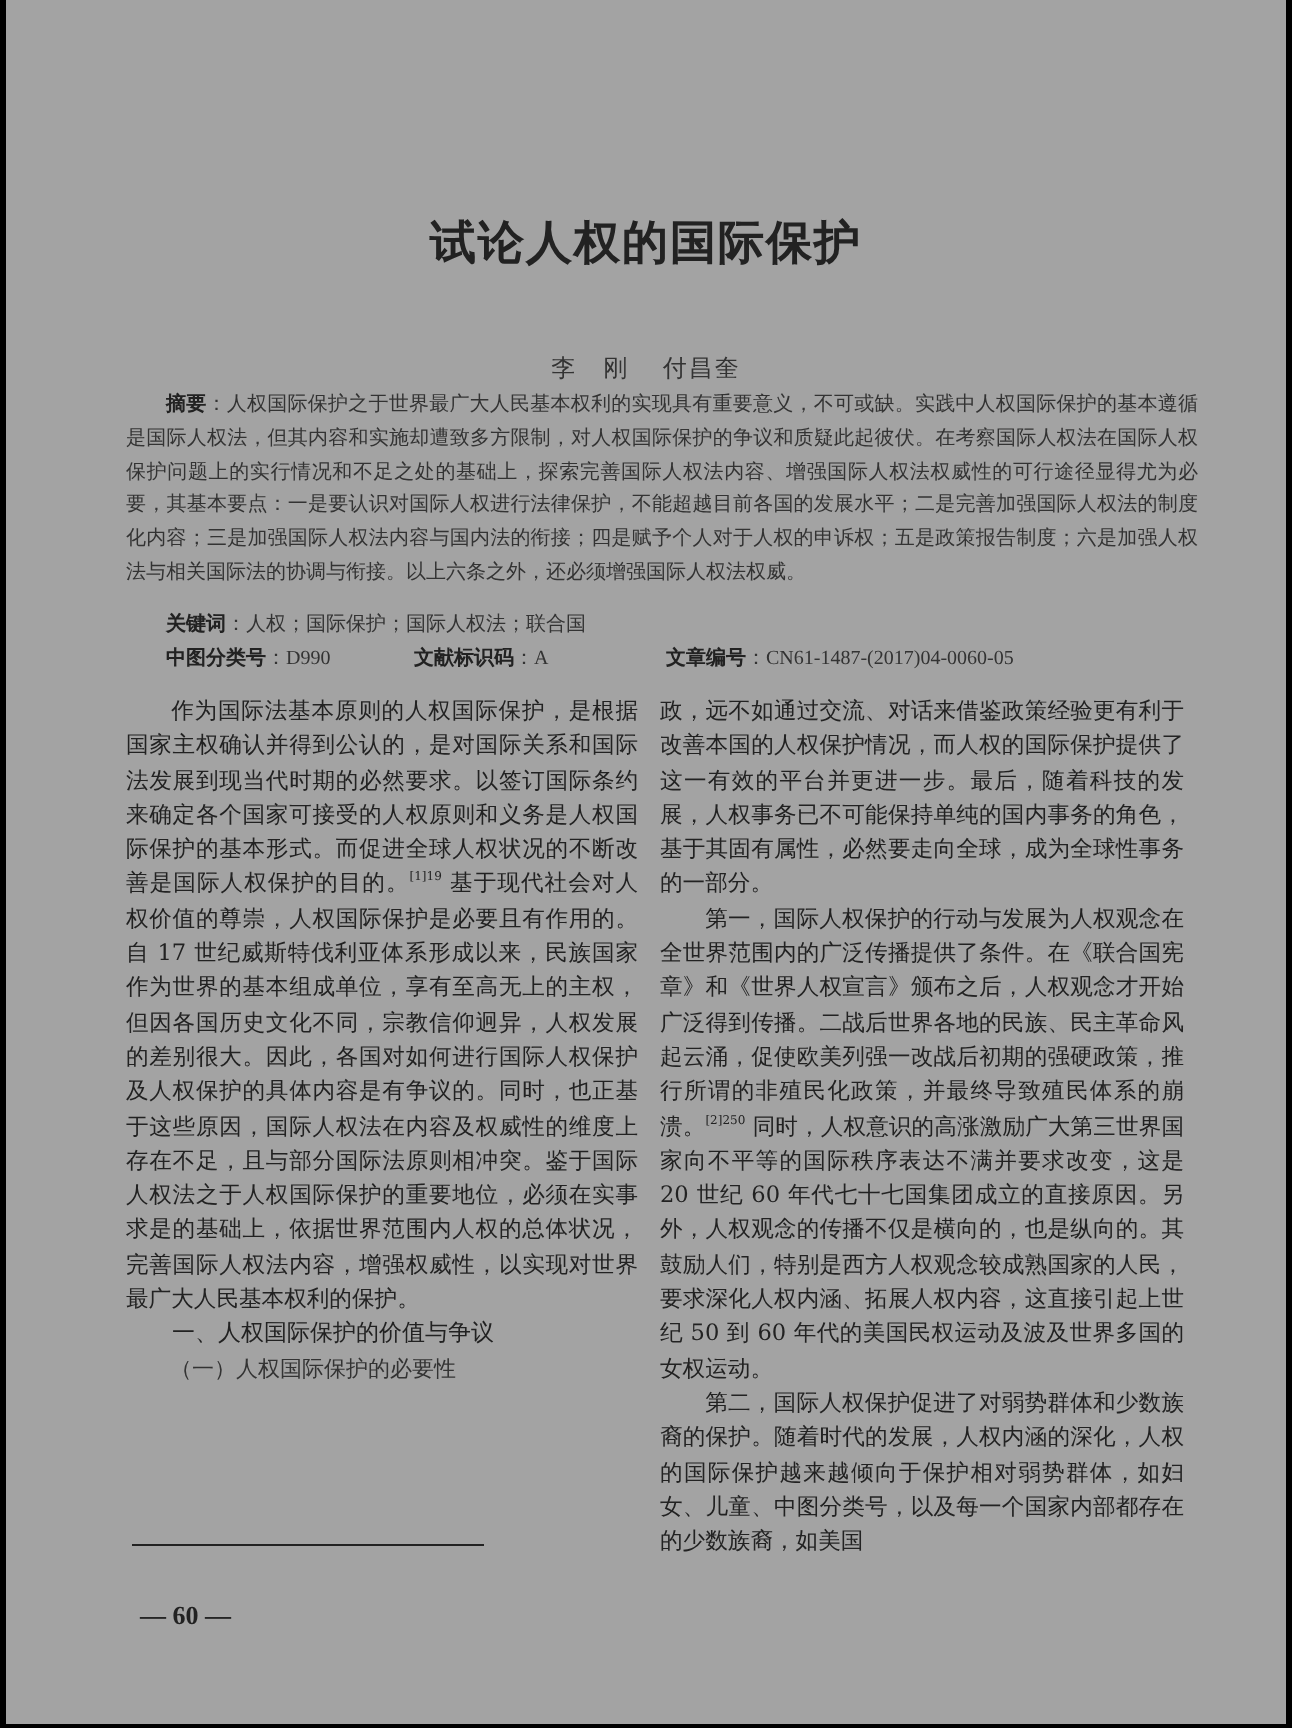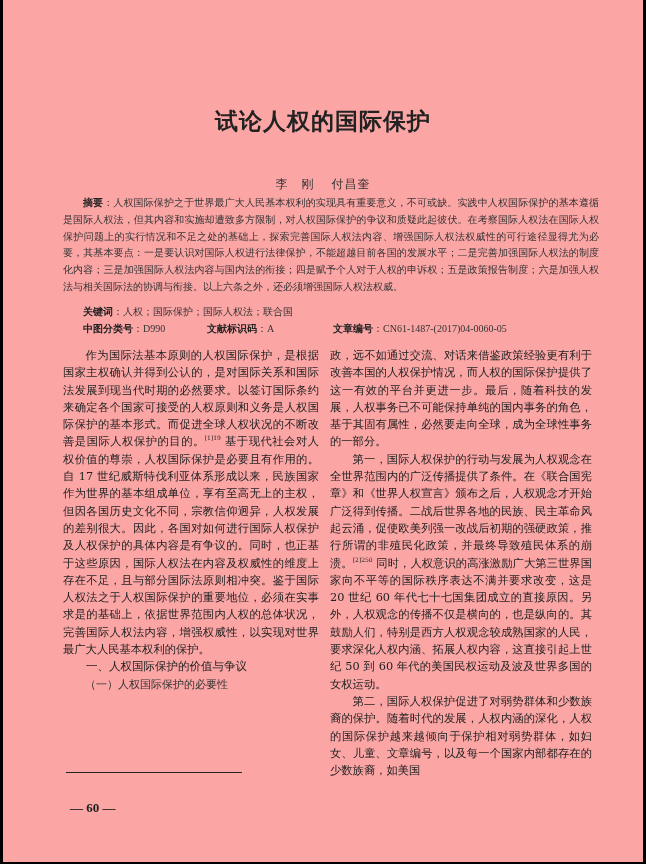--- a/index.html
+++ b/index.html
@@ -1,21 +1,21 @@
 <!DOCTYPE html>
 <html><head>
 <meta charset="utf-8">
 <style>
   html, body { margin:0; padding:0; }
   body {
     width:646px; height:864px; background:#000; position:relative; overflow:hidden;
     font-family: "DejaVu Serif", "Liberation Serif", serif; color:#1a1a1a;
   }
   .page {
-    position:absolute; left:3px; top:0; width:640px; height:862px; background:#fca5a5;
+    position:absolute; left:3px; top:0; width:640px; height:862px; background:#a3a3a3;
   }
   .title {
     position:absolute; left:0; width:640px; top:106px; text-align:center;
     font-family:"DejaVu Sans", "Liberation Sans", sans-serif; font-weight:bold;
     font-size:23px; letter-spacing:1px; color:#222;
   }
   .subtitle {
     position:absolute; left:0; width:640px; top:148px; text-align:center;
     font-size:13.5px; letter-spacing:1px; color:#333;
   }
@@ -90,19 +90,19 @@
 
   <div class="col left">
     <p><span>作为国际法基本原则的人权国际保护，是根据国家主权确认并得到公认的，是对国际关系和国际法发展到现当代时期的必然要求。以签订国际条约来确定各个国家可接受的人权原则和义务是人权国际保护的基本形式。而促进全球人权状况的不断改善是国际人权保护的目的。</span><sup>[1]19</sup><span> 基于现代社会对人权价值的尊崇，人权国际保护是必要且有作用的。自 17 世纪威斯特伐利亚体系形成以来，民族国家作为世界的基本组成单位，享有至高无上的主权，但因各国历史文化不同，宗教信仰迥异，人权发展的差别很大。因此，各国对如何进行国际人权保护及人权保护的具体内容是有争议的。同时，也正基于这些原因，国际人权法在内容及权威性的维度上存在不足，且与部分国际法原则相冲突。鉴于国际人权法之于人权国际保护的重要地位，必须在实事求是的基础上，依据世界范围内人权的总体状况，完善国际人权法内容，增强权威性，以实现对世界最广大人民基本权利的保护。</span></p>
     <h3>一、人权国际保护的价值与争议</h3>
     <h4>（一）人权国际保护的必要性</h4>
   </div>
 
   <div class="col right">
     <p class="noind">政，远不如通过交流、对话来借鉴政策经验更有利于改善本国的人权保护情况，而人权的国际保护提供了这一有效的平台并更进一步。最后，随着科技的发展，人权事务已不可能保持单纯的国内事务的角色，基于其固有属性，必然要走向全球，成为全球性事务的一部分。</p>
     <p><span>第一，国际人权保护的行动与发展为人权观念在全世界范围内的广泛传播提供了条件。在《联合国宪章》和《世界人权宣言》颁布之后，人权观念才开始广泛得到传播。二战后世界各地的民族、民主革命风起云涌，促使欧美列强一改战后初期的强硬政策，推行所谓的非殖民化政策，并最终导致殖民体系的崩溃。</span><sup>[2]250</sup><span> 同时，人权意识的高涨激励广大第三世界国家向不平等的国际秩序表达不满并要求改变，这是 20 世纪 60 年代七十七国集团成立的直接原因。另外，人权观念的传播不仅是横向的，也是纵向的。其鼓励人们，特别是西方人权观念较成熟国家的人民，要求深化人权内涵、拓展人权内容，这直接引起上世纪 50 到 60 年代的美国民权运动及波及世界多国的女权运动。</span></p>
-    <p>第二，国际人权保护促进了对弱势群体和少数族裔的保护。随着时代的发展，人权内涵的深化，人权的国际保护越来越倾向于保护相对弱势群体，如妇女、儿童、文章编号，以及每一个国家内部都存在的少数族裔，如美国</p>
+    <p>第二，国际人权保护促进了对弱势群体和少数族裔的保护。随着时代的发展，人权内涵的深化，人权的国际保护越来越倾向于保护相对弱势群体，如妇女、儿童、中图分类号，以及每一个国家内部都存在的少数族裔，如美国</p>
   </div>
 
   <div class="fn-rule"></div>
 
   <div class="pagenum">— 60 —</div>
 </div>
 
 </body></html>

